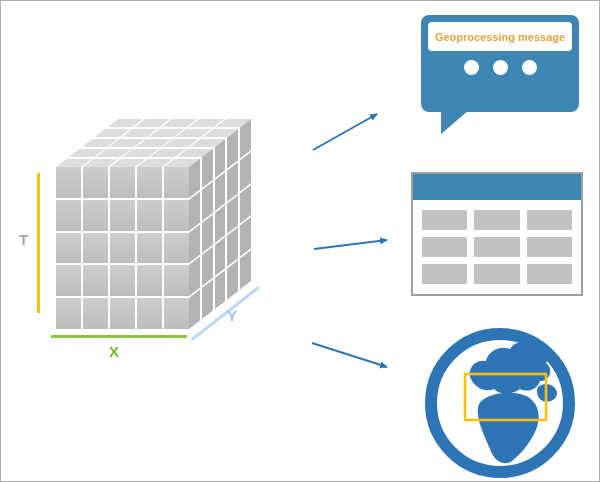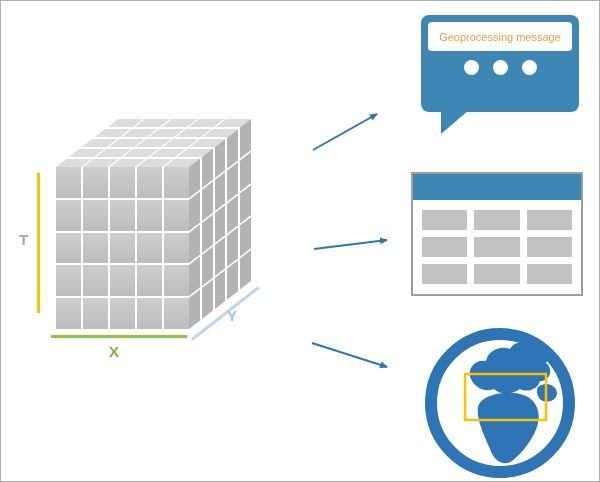--- a/index.html
+++ b/index.html
@@ -31,21 +31,21 @@
   .label-y{left:226px;top:306px;color:#9dc3e6;}
 
   
   .arrows-layer{position:absolute;left:0;top:0;pointer-events:none;}
 
   
   .bubble{position:absolute;left:420px;top:14px;width:158px;height:97px;
           background:#3E86B4;border-radius:8px;}
   .bubble-title{margin:7px 7px 0 7px;height:29px;background:#ffffff;border-radius:4px;
           display:flex;align-items:center;justify-content:center;
-          color:#E3A33D;font-weight:normal;font-size:11px;white-space:nowrap;}
+          color:#E3A33D;font-weight:bold;font-size:11px;white-space:nowrap;}
   .bubble-dots{display:flex;justify-content:center;gap:14px;margin-top:9px;}
   .bubble-dot{width:15px;height:15px;border-radius:50%;background:#ffffff;}
   .bubble-tail{position:absolute;left:20px;bottom:-22px;width:0;height:0;
           border-top:24px solid #3E86B4;border-right:28px solid transparent;}
 
   
   .table-icon{position:absolute;left:410px;top:171px;width:172px;height:124px;
           box-sizing:border-box;border:2px solid #9e9e9e;background:#ffffff;}
   .table-header{height:26px;background:#3E86B4;}
   .table-grid{display:grid;gap:7px;padding:10px 9px;}

